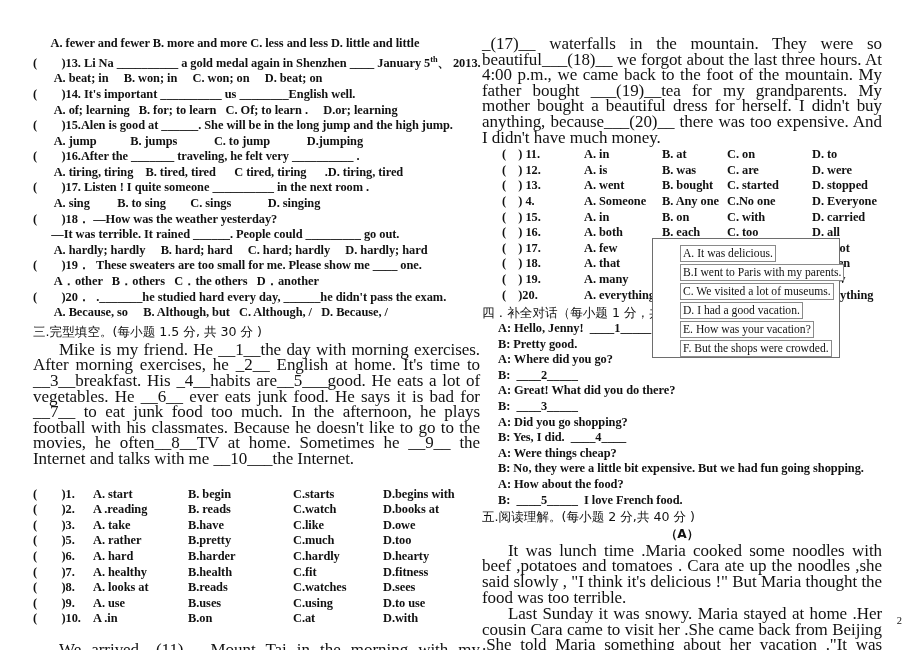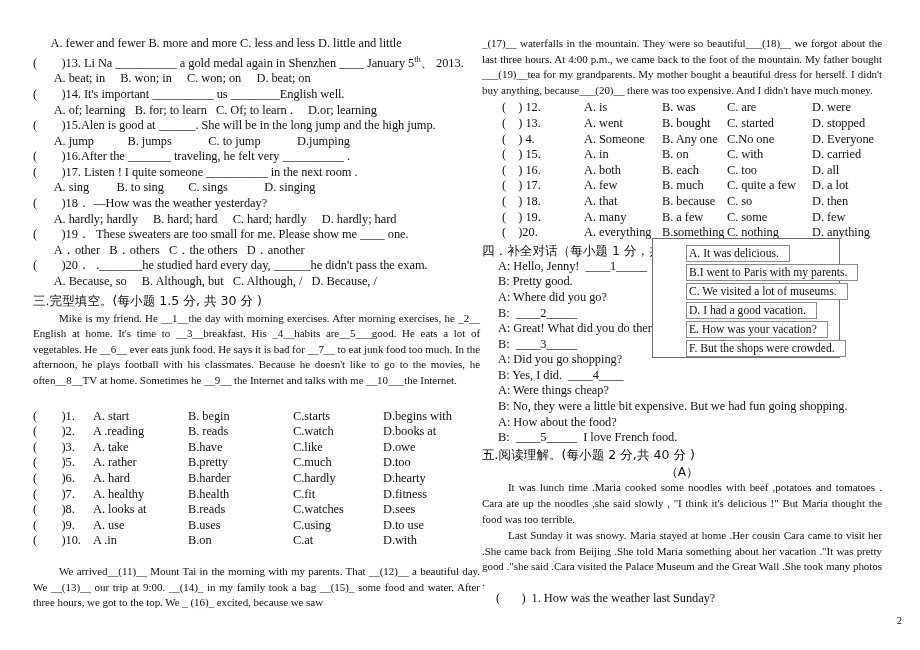--- a/index.html
+++ b/index.html
@@ -26,23 +26,24 @@
     top: 36px;
   }
   .col-left  { left: 33px;  width: 447px; }
   .col-right { left: 482px; width: 400px; }
 
   .ln {
     font-size: 12.4px;
     line-height: 15.6px;
     white-space: pre;
     letter-spacing: -0.05px;
+    font-weight: bold;
   }
   .ln-just {
-    font-size: 11px;
+    font-size: 17px;
     line-height: 15.6px;
     text-align: justify;
     text-align-last: left;
     letter-spacing: -0.05px;
   }
   .indent { text-indent: 26px; }
   .cn {
     font-family: "DejaVu Sans", "Liberation Sans", sans-serif;
     font-size: 12.2px;
   }
@@ -59,25 +60,25 @@
     position: absolute;
     left: 652px;
     top: 238px;
     width: 186px;
     height: 118px;
     border: 1px solid #6e6e6e;
     background: #fff;
   }
   .choice-item {
     position: absolute;
-    left: 33px;
+    left: 27px;
     border: 1px solid #8a8a8a;
     font-size: 11.6px;
     line-height: 13px;
-    padding: 1px 10px 1px 2px;
+    padding: 1px 2px 1px 2px;
     white-space: nowrap;
     background: #fff;
   }
 
   .page-num {
     position: absolute;
     right: 18px;
     bottom: 24px;
     font-size: 10.5px;
   }
@@ -94,25 +95,27 @@
     <div class="ln"><span>(        )13.</span><span> Li Na __________ a gold medal again in Shenzhen ____ January 5</span><span class="sup">th</span><span>、 2013.</span></div>
     <div class="ln">       A. beat; in     B. won; in     C. won; on     D. beat; on</div>
 
     <div class="ln"><span>(        )14.</span><span> It's important __________ us ________English well.</span></div>
     <div class="ln">       A. of; learning   B. for; to learn   C. Of; to learn .     D.or; learning</div>
 
     <div class="ln"><span>(        )15.</span><span>Alen is good at ______. She will be in the long jump and the high jump.</span></div>
     <div class="ln">       A. jump           B. jumps            C. to jump            D.jumping</div>
 
     <div class="ln"><span>(        )16.</span><span>After the _______ traveling, he felt very __________ .</span></div>
+    <div class="ln">       A. tiring, tiring    B. tired, tired      C tired, tiring      .D. tiring, tired</div>
 
     <div class="ln"><span>(        )17.</span><span> Listen ! I quite someone __________ in the next room .</span></div>
     <div class="ln">       A. sing         B. to sing        C. sings            D. singing</div>
 
     <div class="ln"><span>(        )18．</span><span> —How was the weather yesterday?</span></div>
+    <div class="ln">      —It was terrible. It rained ______. People could _________ go out.</div>
     <div class="ln">       A. hardly; hardly     B. hard; hard     C. hard; hardly     D. hardly; hard</div>
 
     <div class="ln"><span>(        )19．</span><span>  These sweaters are too small for me. Please show me ____ one.</span></div>
     <div class="ln">       A．other   B．others   C．the others   D．another</div>
 
     <div class="ln"><span>(        )20．</span><span>  ._______he studied hard every day, ______he didn't pass the exam.</span></div>
     <div class="ln">       A. Because, so     B. Although, but   C. Although, /   D. Because, /</div>
 
     <div class="sec-head cn" style="margin-top:3px">三.完型填空。(每小题 1.5 分, 共 30 分 )</div>
     <div class="ln-just indent" style="margin-top:2px">Mike is my friend. He __1__the day with morning exercises. After morning exercises, he _2__ English at home. It's time to __3__breakfast. His _4__habits are__5___good. He eats a lot of vegetables. He __6__ ever eats junk food. He says it is bad for __7__ to eat junk food too much. In the afternoon, he plays football with his classmates. Because he doesn't like to go to the movies, he often__8__TV at home. Sometimes he __9__ the Internet and talks with me __10___the Internet.</div>
@@ -130,20 +133,21 @@
     </div>
 
     <div class="ln-just indent" style="margin-top:15px">We arrived__(11)__ Mount Tai in the morning with my parents. That __(12)__ a beautiful day. We __(13)__ our trip at 9:00. __(14)_ in my family took a bag __(15)_ some food and water. After three hours, we got to the top. We _ (16)_ excited, because we saw</div>
   </div>
 
   <div class="col col-right">
 
     <div class="ln-just">_(17)__ waterfalls in the mountain. They were so beautiful___(18)__ we forgot about the last three hours. At 4:00 p.m., we came back to the foot of the mountain. My father bought ___(19)__tea for my grandparents. My mother bought a beautiful dress for herself. I didn't buy anything, because___(20)__ there was too expensive. And I didn't have much money.</div>
 
     <div style="margin-top:2px">
+      <div class="ln"><span style="display:inline-block;width:20px"></span><span style="display:inline-block;width:82px">(    ) 11.</span><span style="display:inline-block;width:78px">A. in</span><span style="display:inline-block;width:65px">B. at</span><span style="display:inline-block;width:85px">C. on</span><span>D. to</span></div>
       <div class="ln"><span style="display:inline-block;width:20px"></span><span style="display:inline-block;width:82px">(    ) 12.</span><span style="display:inline-block;width:78px">A. is</span><span style="display:inline-block;width:65px">B. was</span><span style="display:inline-block;width:85px">C. are</span><span>D. were</span></div>
       <div class="ln"><span style="display:inline-block;width:20px"></span><span style="display:inline-block;width:82px">(    ) 13.</span><span style="display:inline-block;width:78px">A. went</span><span style="display:inline-block;width:65px">B. bought</span><span style="display:inline-block;width:85px">C. started</span><span>D. stopped</span></div>
       <div class="ln"><span style="display:inline-block;width:20px"></span><span style="display:inline-block;width:82px">(    ) 4.</span><span style="display:inline-block;width:78px">A. Someone</span><span style="display:inline-block;width:65px">B. Any one</span><span style="display:inline-block;width:85px">C.No one</span><span>D. Everyone</span></div>
       <div class="ln"><span style="display:inline-block;width:20px"></span><span style="display:inline-block;width:82px">(    ) 15.</span><span style="display:inline-block;width:78px">A. in</span><span style="display:inline-block;width:65px">B. on</span><span style="display:inline-block;width:85px">C. with</span><span>D. carried</span></div>
       <div class="ln"><span style="display:inline-block;width:20px"></span><span style="display:inline-block;width:82px">(    ) 16.</span><span style="display:inline-block;width:78px">A. both</span><span style="display:inline-block;width:65px">B. each</span><span style="display:inline-block;width:85px">C. too</span><span>D. all</span></div>
       <div class="ln"><span style="display:inline-block;width:20px"></span><span style="display:inline-block;width:82px">(    ) 17.</span><span style="display:inline-block;width:78px">A. few</span><span style="display:inline-block;width:65px">B. much</span><span style="display:inline-block;width:85px">C. quite a few</span><span>D. a lot</span></div>
       <div class="ln"><span style="display:inline-block;width:20px"></span><span style="display:inline-block;width:82px">(    ) 18.</span><span style="display:inline-block;width:78px">A. that</span><span style="display:inline-block;width:65px">B. because</span><span style="display:inline-block;width:85px">C. so</span><span>D. then</span></div>
       <div class="ln"><span style="display:inline-block;width:20px"></span><span style="display:inline-block;width:82px">(    ) 19.</span><span style="display:inline-block;width:78px">A. many</span><span style="display:inline-block;width:65px">B. a few</span><span style="display:inline-block;width:85px">C. some</span><span>D. few</span></div>
       <div class="ln"><span style="display:inline-block;width:20px"></span><span style="display:inline-block;width:82px">(    )20.</span><span style="display:inline-block;width:78px">A. everything</span><span style="display:inline-block;width:65px">B.something</span><span style="display:inline-block;width:85px">C. nothing</span><span>D. anything</span></div>
     </div>

